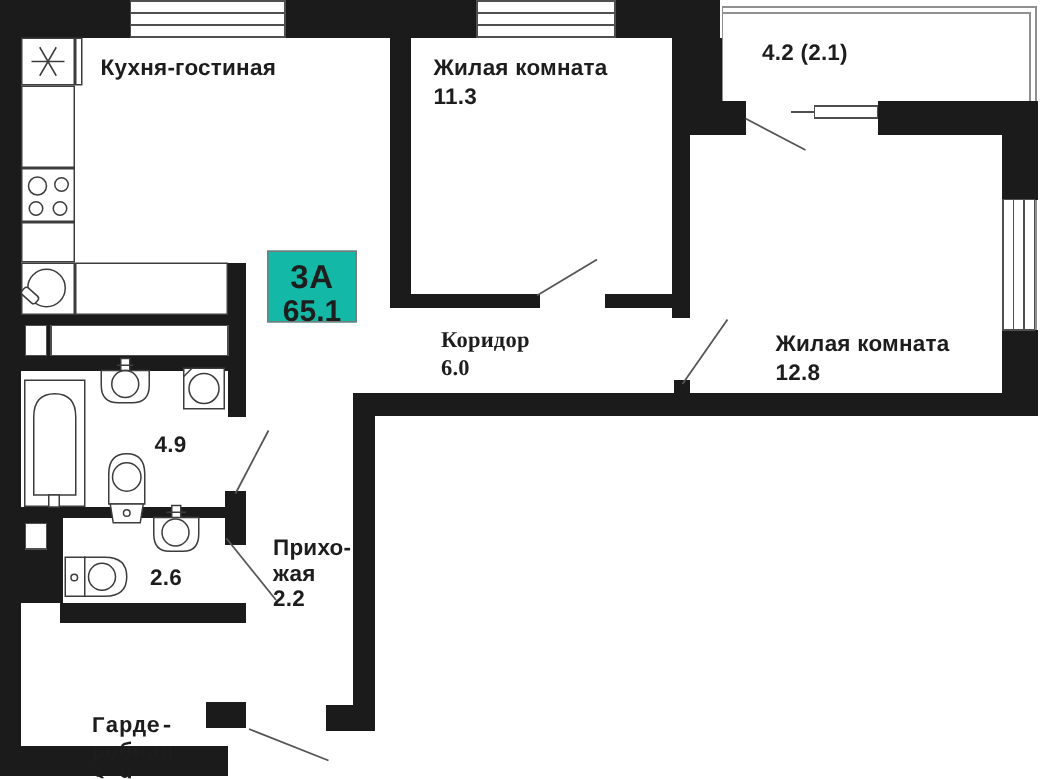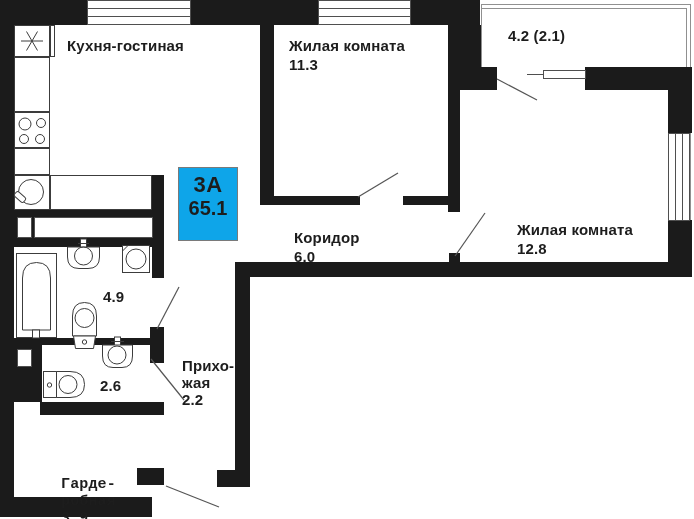--- a/index.html
+++ b/index.html
@@ -18,24 +18,24 @@
     color:#1d1d1d;
     line-height:19px;
     letter-spacing:.15px;
     white-space:nowrap;
   }
   .lbl span{display:block;}
   .lbl.tight{line-height:17px;margin-top:44px;}
   .badge{
     position:absolute;
     left:178px;top:167px;
-    width:60px;height:74px;
+    width:60px;height:48px;
     box-sizing:border-box;
     border:1px solid #7a7a7a;
-    background:#0ea5e9;
+    background:#14b8a6;
     text-align:center;
     padding-top:4px;
   }
   .badge .t{display:block;font-size:22px;font-weight:700;line-height:26px;color:#1d1d1d;letter-spacing:.5px;}
   .badge .a{display:block;font-size:20px;font-weight:700;line-height:21px;color:#1d1d1d;}
 </style>
 </head>
 <body>
 
 <div class="plan">
@@ -183,21 +183,21 @@
 
   <div class="lbl" style="left:289px;top:36px;">
     <span>Жилая комната</span>
     <span>11.3</span>
   </div>
 
   <div class="lbl" style="left:508px;top:26px;">
     <span>4.2 (2.1)</span>
   </div>
 
-  <div class="lbl" style="left:294px;top:228px;">
+  <div class="lbl" style="left:294px;top:218px;font-family:Liberation Serif, serif;">
     <span>Коридор</span>
     <span>6.0</span>
   </div>
 
   <div class="lbl" style="left:517px;top:220px;">
     <span>Жилая комната</span>
     <span>12.8</span>
   </div>
 
   <div class="lbl" style="left:103px;top:287px;">

